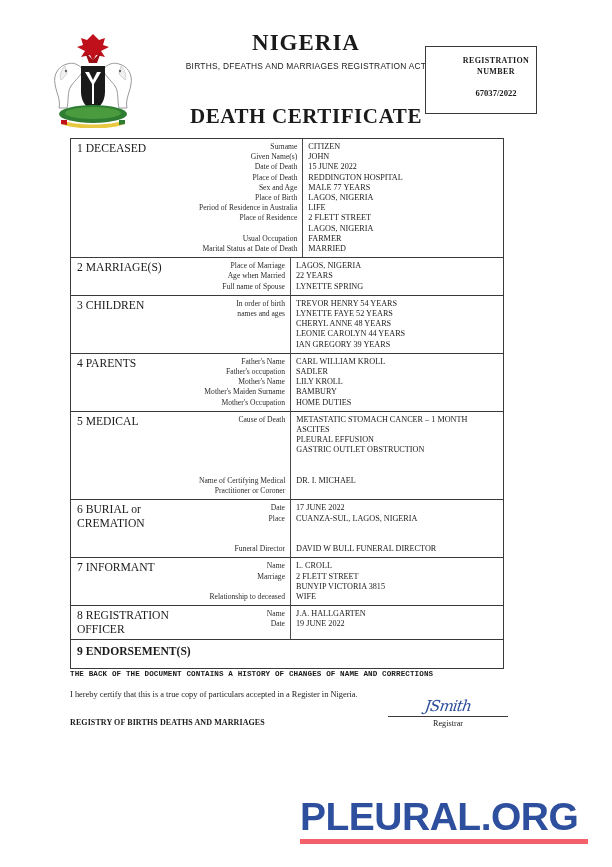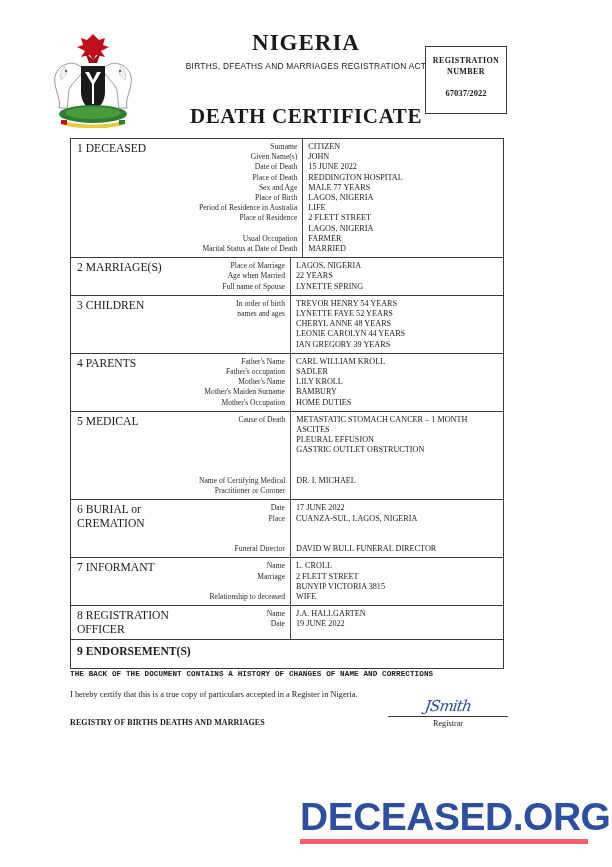--- a/index.html
+++ b/index.html
@@ -32,20 +32,21 @@
     position:absolute;left:0;right:0;top:104px;
     text-align:center;
     font-weight:bold;font-size:21px;letter-spacing:0.6px;
   }
   .regbox{
     position:absolute;left:425px;top:46px;
     width:80px;height:66px;
     border:1.2px solid #3a3a3a;
     text-align:center;
     font-family:"Liberation Serif", serif;
+    padding-left:30px;
   }
   .regbox .rb-l1{font-size:8px;font-weight:bold;letter-spacing:0.4px;margin-top:9px;}
   .regbox .rb-l2{font-size:8px;font-weight:bold;letter-spacing:0.4px;margin-top:2px;}
   .regbox .rb-num{font-size:8.6px;font-weight:bold;margin-top:12px;}
 
   
   .cert-table{
     position:absolute;left:70px;top:138px;
     width:434px;
     border:1.3px solid #3a3a3a;
@@ -331,17 +332,17 @@
     <div class="f-certify">I hereby certify that this is a true copy of particulars accepted in a Register in Nigeria.</div>
     <div class="f-registry">REGISTRY OF BIRTHS DEATHS AND MARRIAGES</div>
     <div class="sigblock">
       <div class="signature">JSmith</div>
       <div class="sigline"></div>
       <div class="sigcap">Registrar</div>
     </div>
   </div>
 
   <div class="watermark">
-    <div class="wm-text">DECEASED.ORG</div>
+    <div class="wm-text">PLEURAL.ORG</div>
     <div class="wm-bar"></div>
   </div>
 
 </div>
 
 </body></html>

